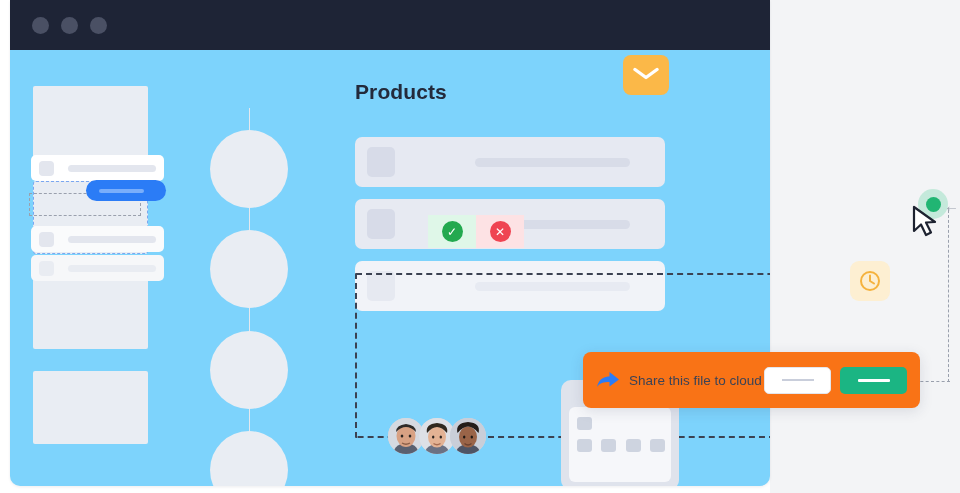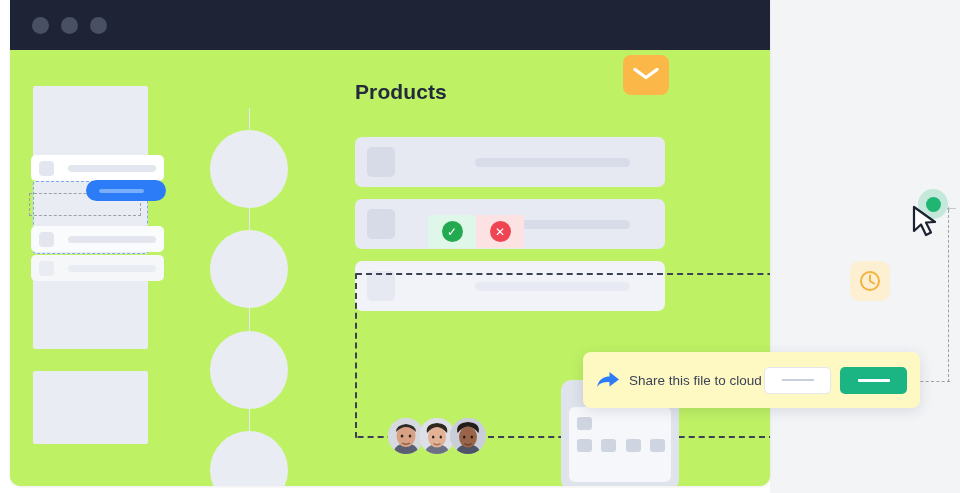--- a/index.html
+++ b/index.html
@@ -13,21 +13,21 @@
 
   
   .right-panel{
     position:absolute; left:770px; top:0; width:190px; height:493px;
     background:#f3f4f6;
   }
 
   
   .window{
     position:absolute; left:10px; top:0; width:760px; height:486px;
-    background:#bef264;
+    background:#7dd3fc;
     border-radius:0 0 10px 10px;
     box-shadow:0 1px 3px rgba(20,26,46,.08);
     overflow:hidden;
   }
   .titlebar{
     height:50px; background:#1e2436; width:100%;
     border-radius:0 0 0 0;
     display:flex; align-items:center; padding-left:22px; gap:12px;
   }
   .dot{ width:17px; height:17px; border-radius:50%; background:#4a5064; }
@@ -137,21 +137,21 @@
     background:#f6f7fa; border-radius:6px; padding:10px 0 0 8px;
   }
   .cal-cell{
     width:15px; height:13px; border-radius:3px; background:#ced4e0;
     display:inline-block; margin:0 5px 5px 0;
   }
 
   
   .toast{
     position:absolute; left:583px; top:352px; width:337px; height:56px;
-    background:#fef9c3; border-radius:8px;
+    background:#f97316; border-radius:8px;
     box-shadow:0 3px 14px rgba(40,50,80,.13);
     display:flex; align-items:center; padding:0 13px;
   }
   .share-icon{ width:24px; height:20px; margin-right:9px; flex:0 0 auto; }
   .toast-text{
     font-size:13.5px; color:#3c4356; flex:1; white-space:nowrap;
   }
   .btn-outline{
     width:67px; height:27px; border:1px solid #e3e6ed; border-radius:5px;
     background:#fff; display:flex; align-items:center; justify-content:center;

